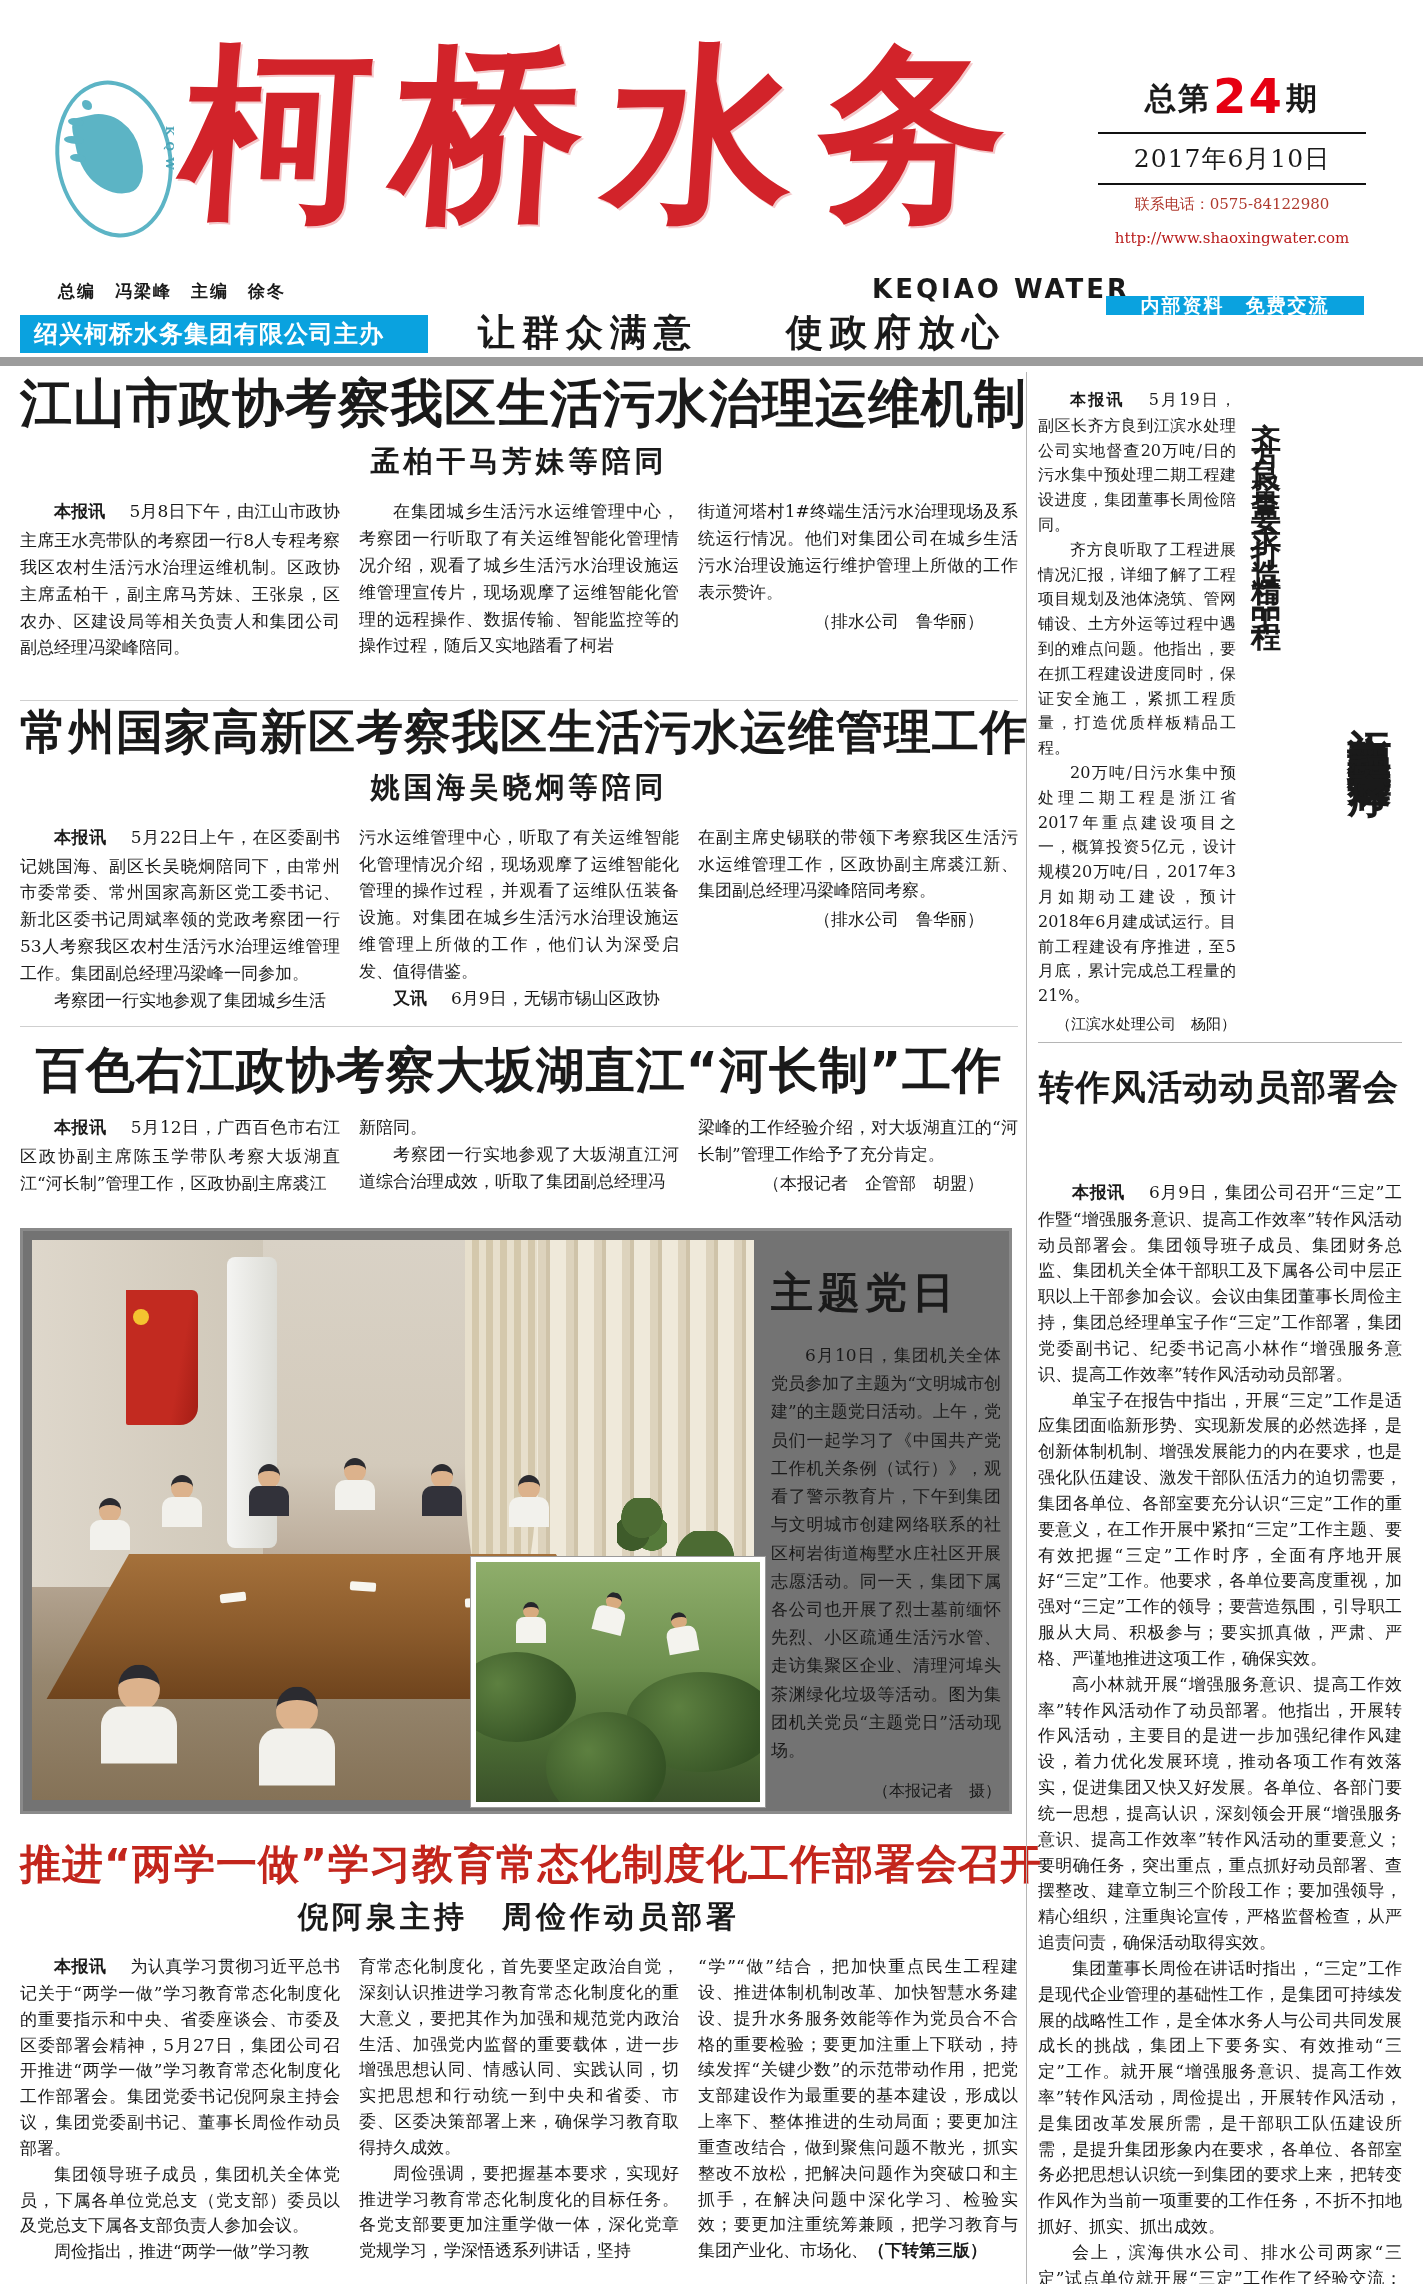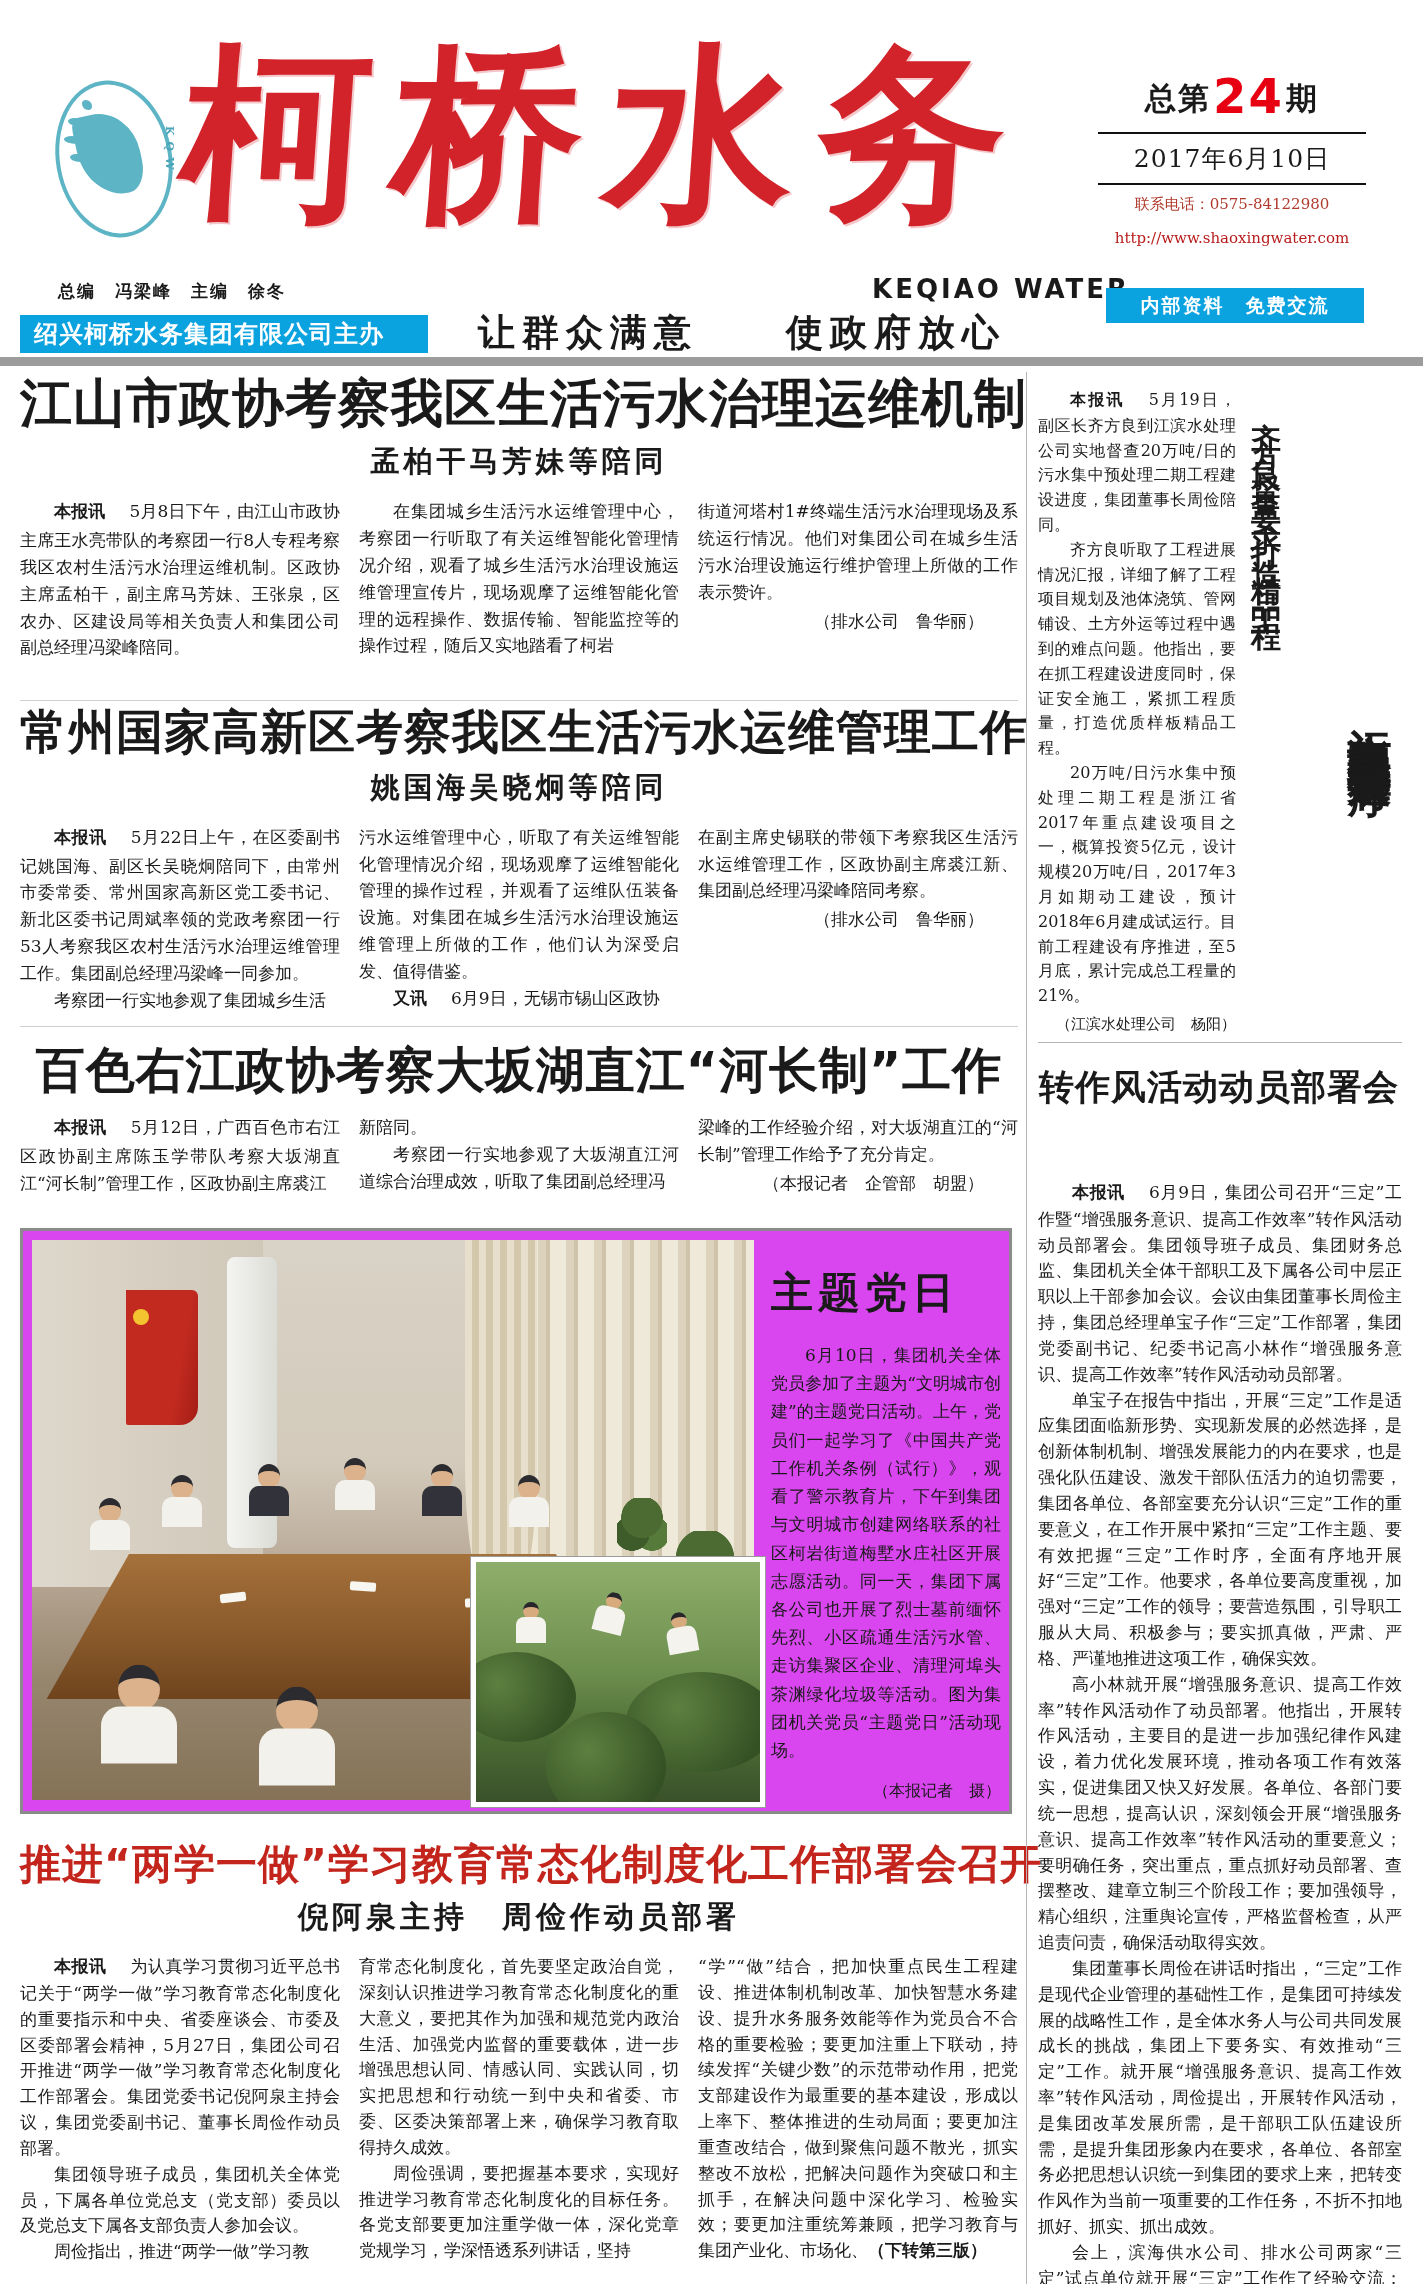--- a/index.html
+++ b/index.html
@@ -31,21 +31,21 @@
   .info-box { position:absolute; left:1098px; top:68px; width:268px; text-align:center; }
   .issue-line { font-size:31px; font-weight:bold; letter-spacing:2px; }
   .issue-num { font-size:48px; color:#e60012; font-weight:bold; vertical-align:-4px; padding:0 2px; }
   .info-rule { border:0; border-top:2px solid #111; margin:8px 0; }
   .info-date { font-size:25px; letter-spacing:1px; }
   .info-phone { font-size:15px; color:#b03a2e; margin-top:10px; }
   .info-url { font-size:15px; color:#b91c1c; margin-top:15px; }
   .editors { position:absolute; left:58px; top:280px; font-size:17px; font-weight:bold; letter-spacing:2px; }
   .english-title { position:absolute; left:872px; top:274px; font-size:26px; font-weight:bold; letter-spacing:3px; }
   .badge { background:#0aa2df; color:#fff; display:flex; align-items:center; position:absolute; }
-  .internal-badge { left:1106px; top:288px; width:258px; height:35px; justify-content:center;
+  .internal-badge { left:1106px; top:296px; width:258px; height:19px; justify-content:center;
     font-size:19px; font-weight:bold; letter-spacing:2px; }
   .publisher-badge { left:20px; top:315px; width:408px; height:38px; padding-left:14px;
     font-size:24px; font-weight:bold; letter-spacing:1px; box-sizing:border-box; }
   .slogan { position:absolute; left:478px; top:308px; font-size:37px; font-weight:900; letter-spacing:7px; }
   .header-bar { position:absolute; left:0; top:357px; width:1423px; height:9px; background:#9c9c9c; }
 
   
   .art { position:absolute; left:20px; width:998px; }
   .headline { font-size:52px; font-weight:900; text-align:center; letter-spacing:1px;
     line-height:1.1; white-space:nowrap; }
@@ -72,21 +72,21 @@
     letter-spacing:3px; text-align:center; }
   .rdiv { position:absolute; left:1038px; top:1042px; width:364px; border-top:1px solid #b5b5b5; }
   .r2-head { position:absolute; left:1036px; top:1062px; width:366px; text-align:center;
     font-size:35px; font-weight:900; line-height:1.45; letter-spacing:1px; }
   .r2-body { position:absolute; left:1038px; top:1180px; width:364px; font-size:17px;
     line-height:1.52; text-align:justify; }
   .r2-body p { margin:0; text-indent:2em; }
 
   
   .photo-box { position:absolute; left:20px; top:1228px; width:992px; height:586px;
-    border:3px solid #8a8a8a; box-sizing:border-box; background:#d946ef; }
+    border:3px solid #8a8a8a; box-sizing:border-box; background:#737373; }
   .photo-main { position:absolute; left:9px; top:9px; width:722px; height:560px; overflow:hidden;
     background:linear-gradient(180deg,#d9d2c6 0%,#d3cabb 40%,#b9a997 58%,#94old 0); 
     background:linear-gradient(180deg,#d9d2c6 0%,#d3cabb 40%,#b9a997 58%,#97876f 78%,#857257 100%); }
   .pm-window { position:absolute; right:0; top:0; width:36%; height:68%;
     background:repeating-linear-gradient(90deg,#efe9da 0 16px,#ddd3bd 16px 24px,#cfc3a9 24px 28px); }
   .pm-curtain { position:absolute; right:30%; top:0; width:10%; height:66%;
     background:repeating-linear-gradient(90deg,#e7dfcc 0 7px,#d4c8ac 7px 14px); border-radius:0 0 40% 40%; }
   .pm-panel { position:absolute; left:0; top:0; width:32%; height:62%;
     background:linear-gradient(90deg,#ded7cb,#cfc7b8); }
   .pm-ac { position:absolute; left:27%; top:3%; width:7%; height:52%;

